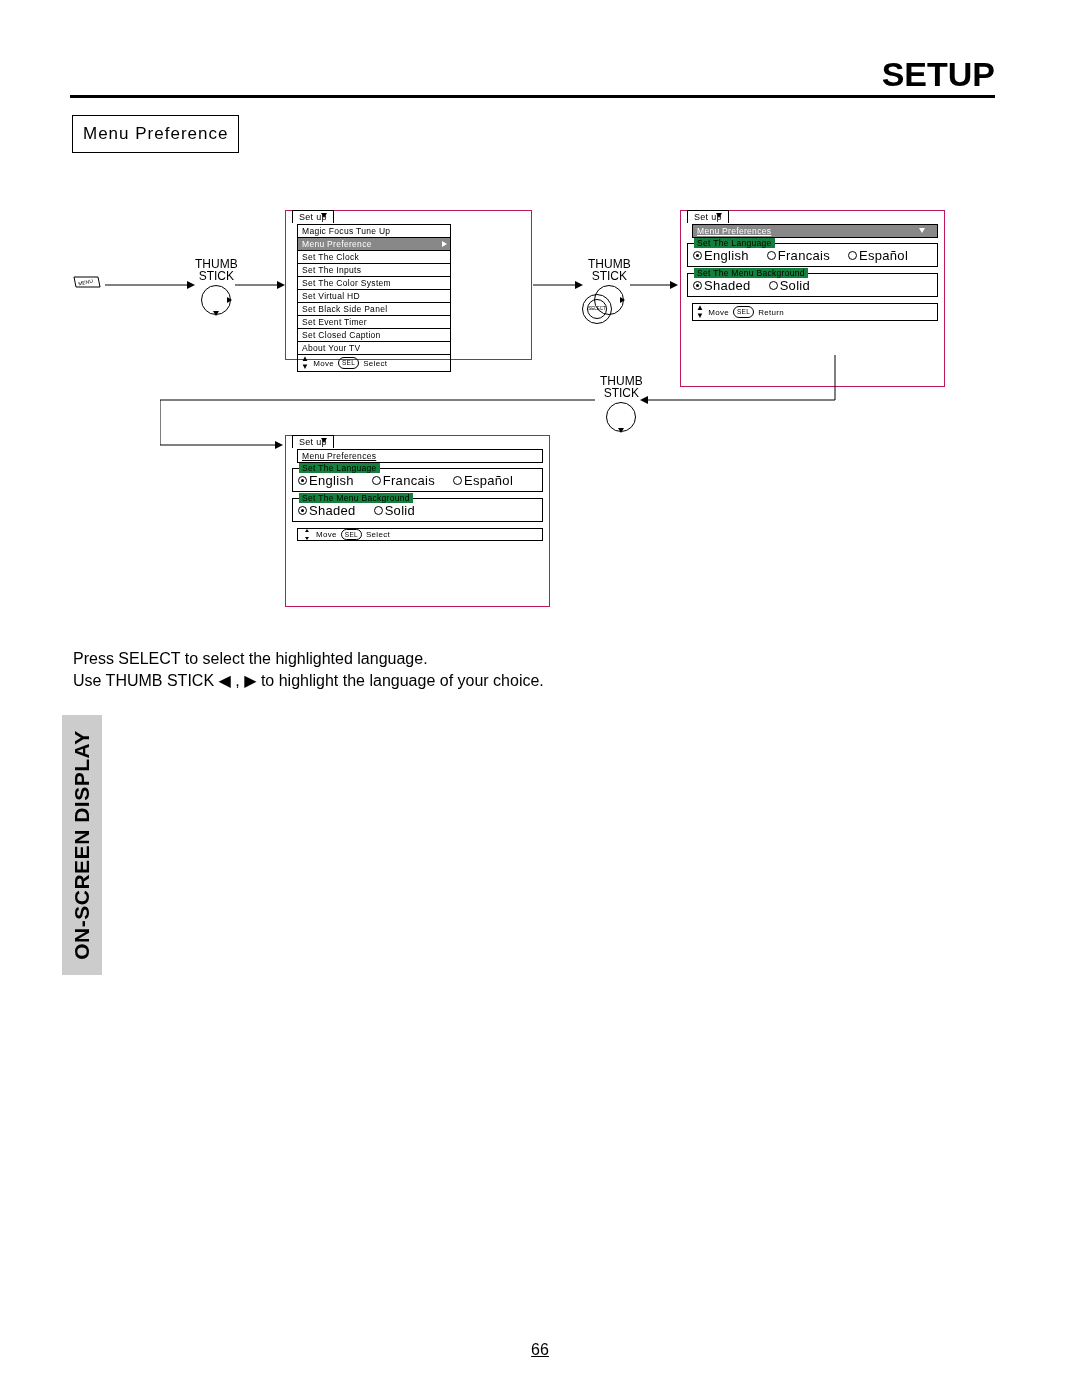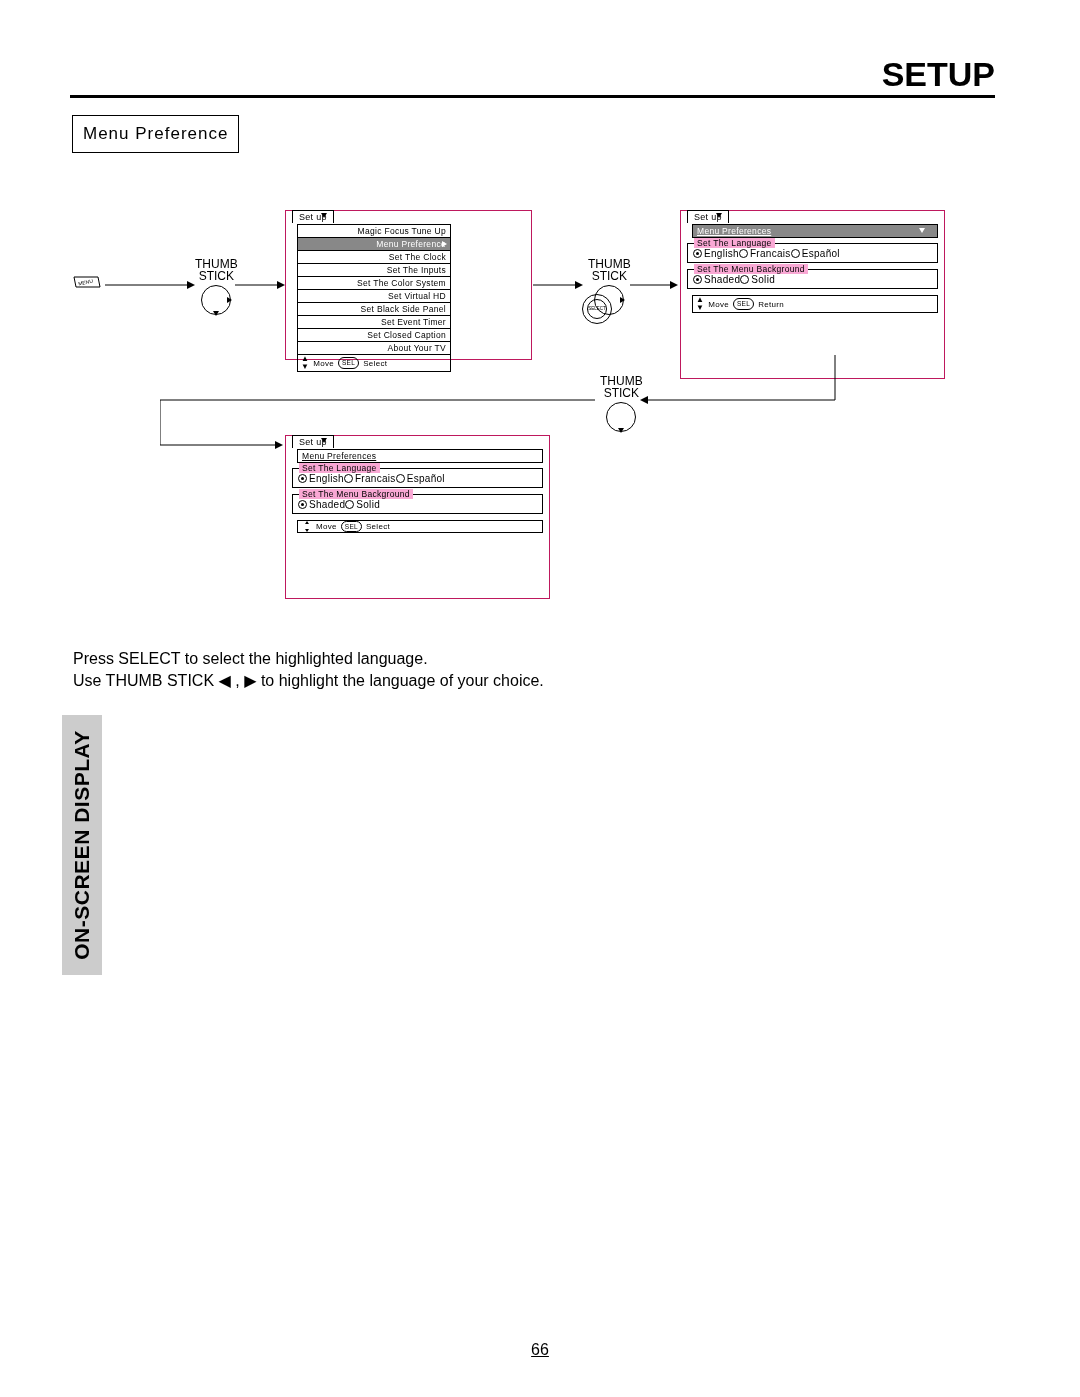--- a/index.html
+++ b/index.html
@@ -167,21 +167,20 @@
     padding: 1px 4px;
     letter-spacing: 0.3px;
     position: relative;
     margin-bottom: -1px;
   }
   .menu-list-s1 {
     position: absolute;
     top: 13px;
     left: 11px;
     width: 154px;
-    text-align: right;
   }
   .menu-row.hl {
     background: #888;
     color: white;
   }
   .row-arrow-right {
     position: absolute;
     right: 3px;
     top: 3px;
     width:0; height:0;
@@ -212,28 +211,29 @@
   .fieldset {
     border: 1px solid black;
     margin: 0 6px 6px 6px;
     padding: 4px 5px 3px 5px;
     position: relative;
   }
   .fieldset-legend {
     position: absolute;
     top: -6px;
     left: 6px;
-    background: #f9a8d4;
+    background: #15803d;
     font-size: 8.5px;
     padding: 0 3px;
     letter-spacing: 0.3px;
   }
   .radio-group {
     display: flex;
-    font-size: 10px;
+    gap: 18px;
+    font-size: 13px;
     letter-spacing: 0.3px;
     text-align: center;
   }
   .radio-opt {
     display: flex;
     align-items: center;
     gap: 2px;
   }
   .radio-circle {
     width: 7px;

